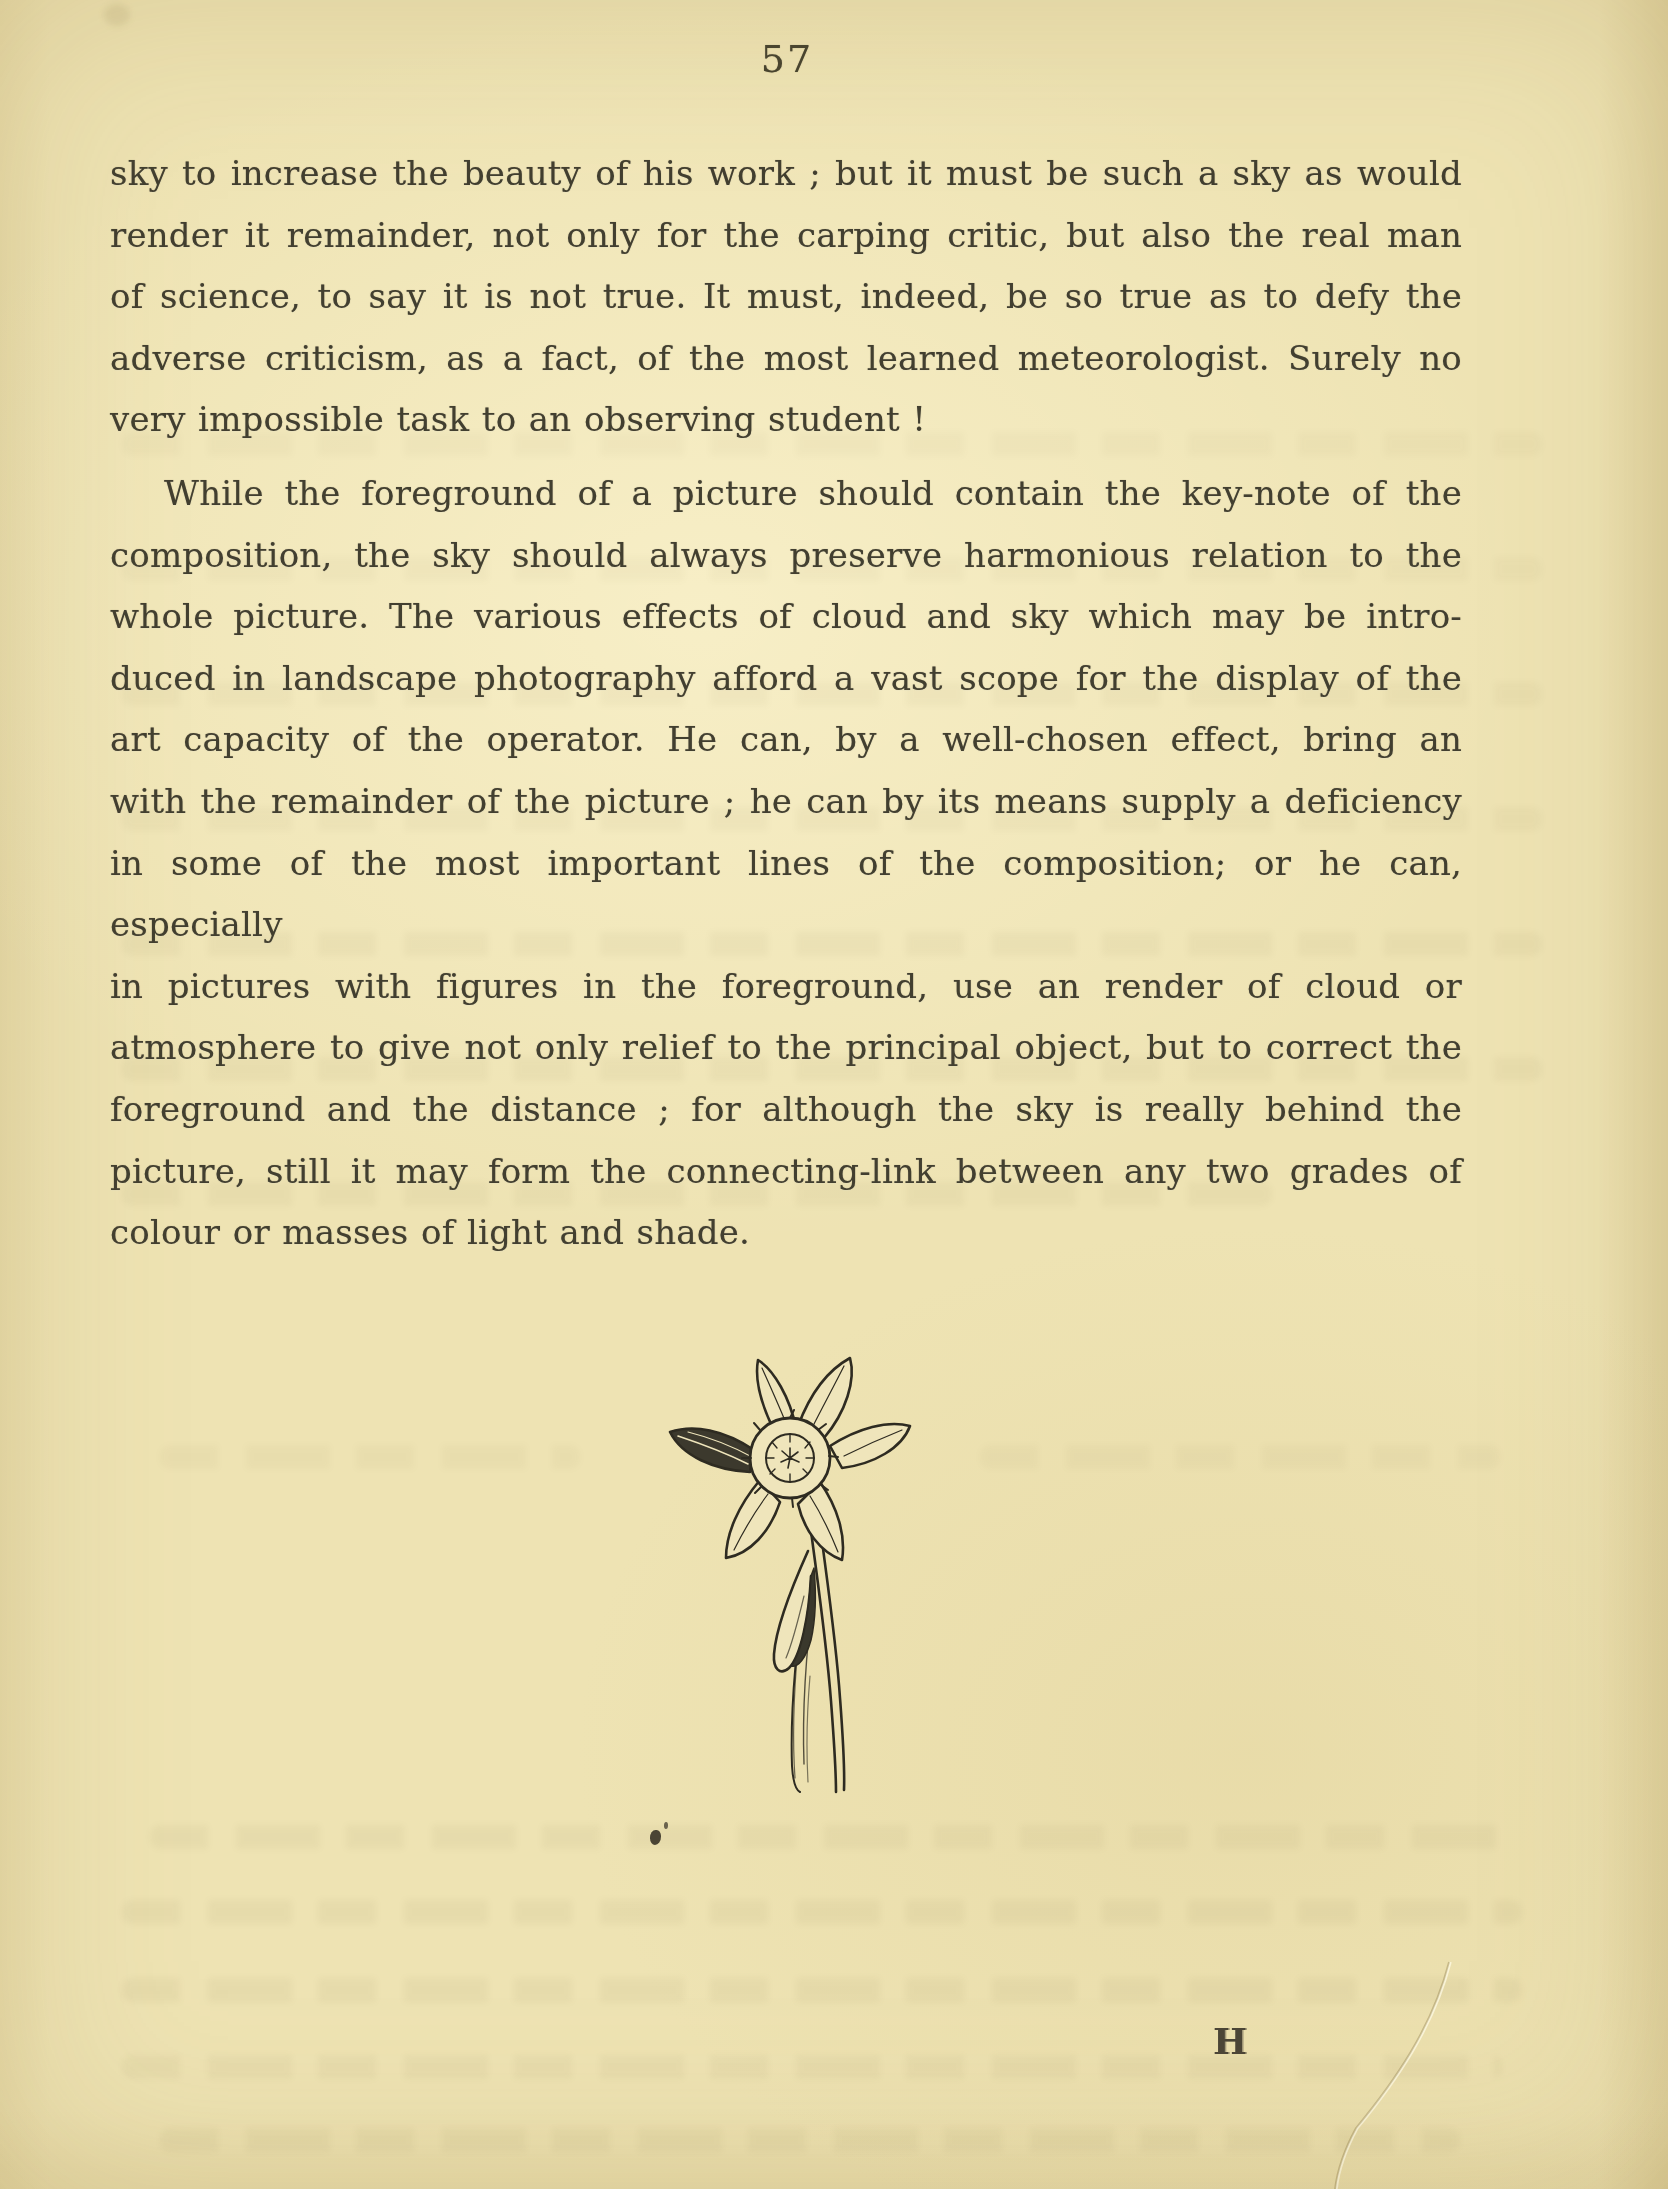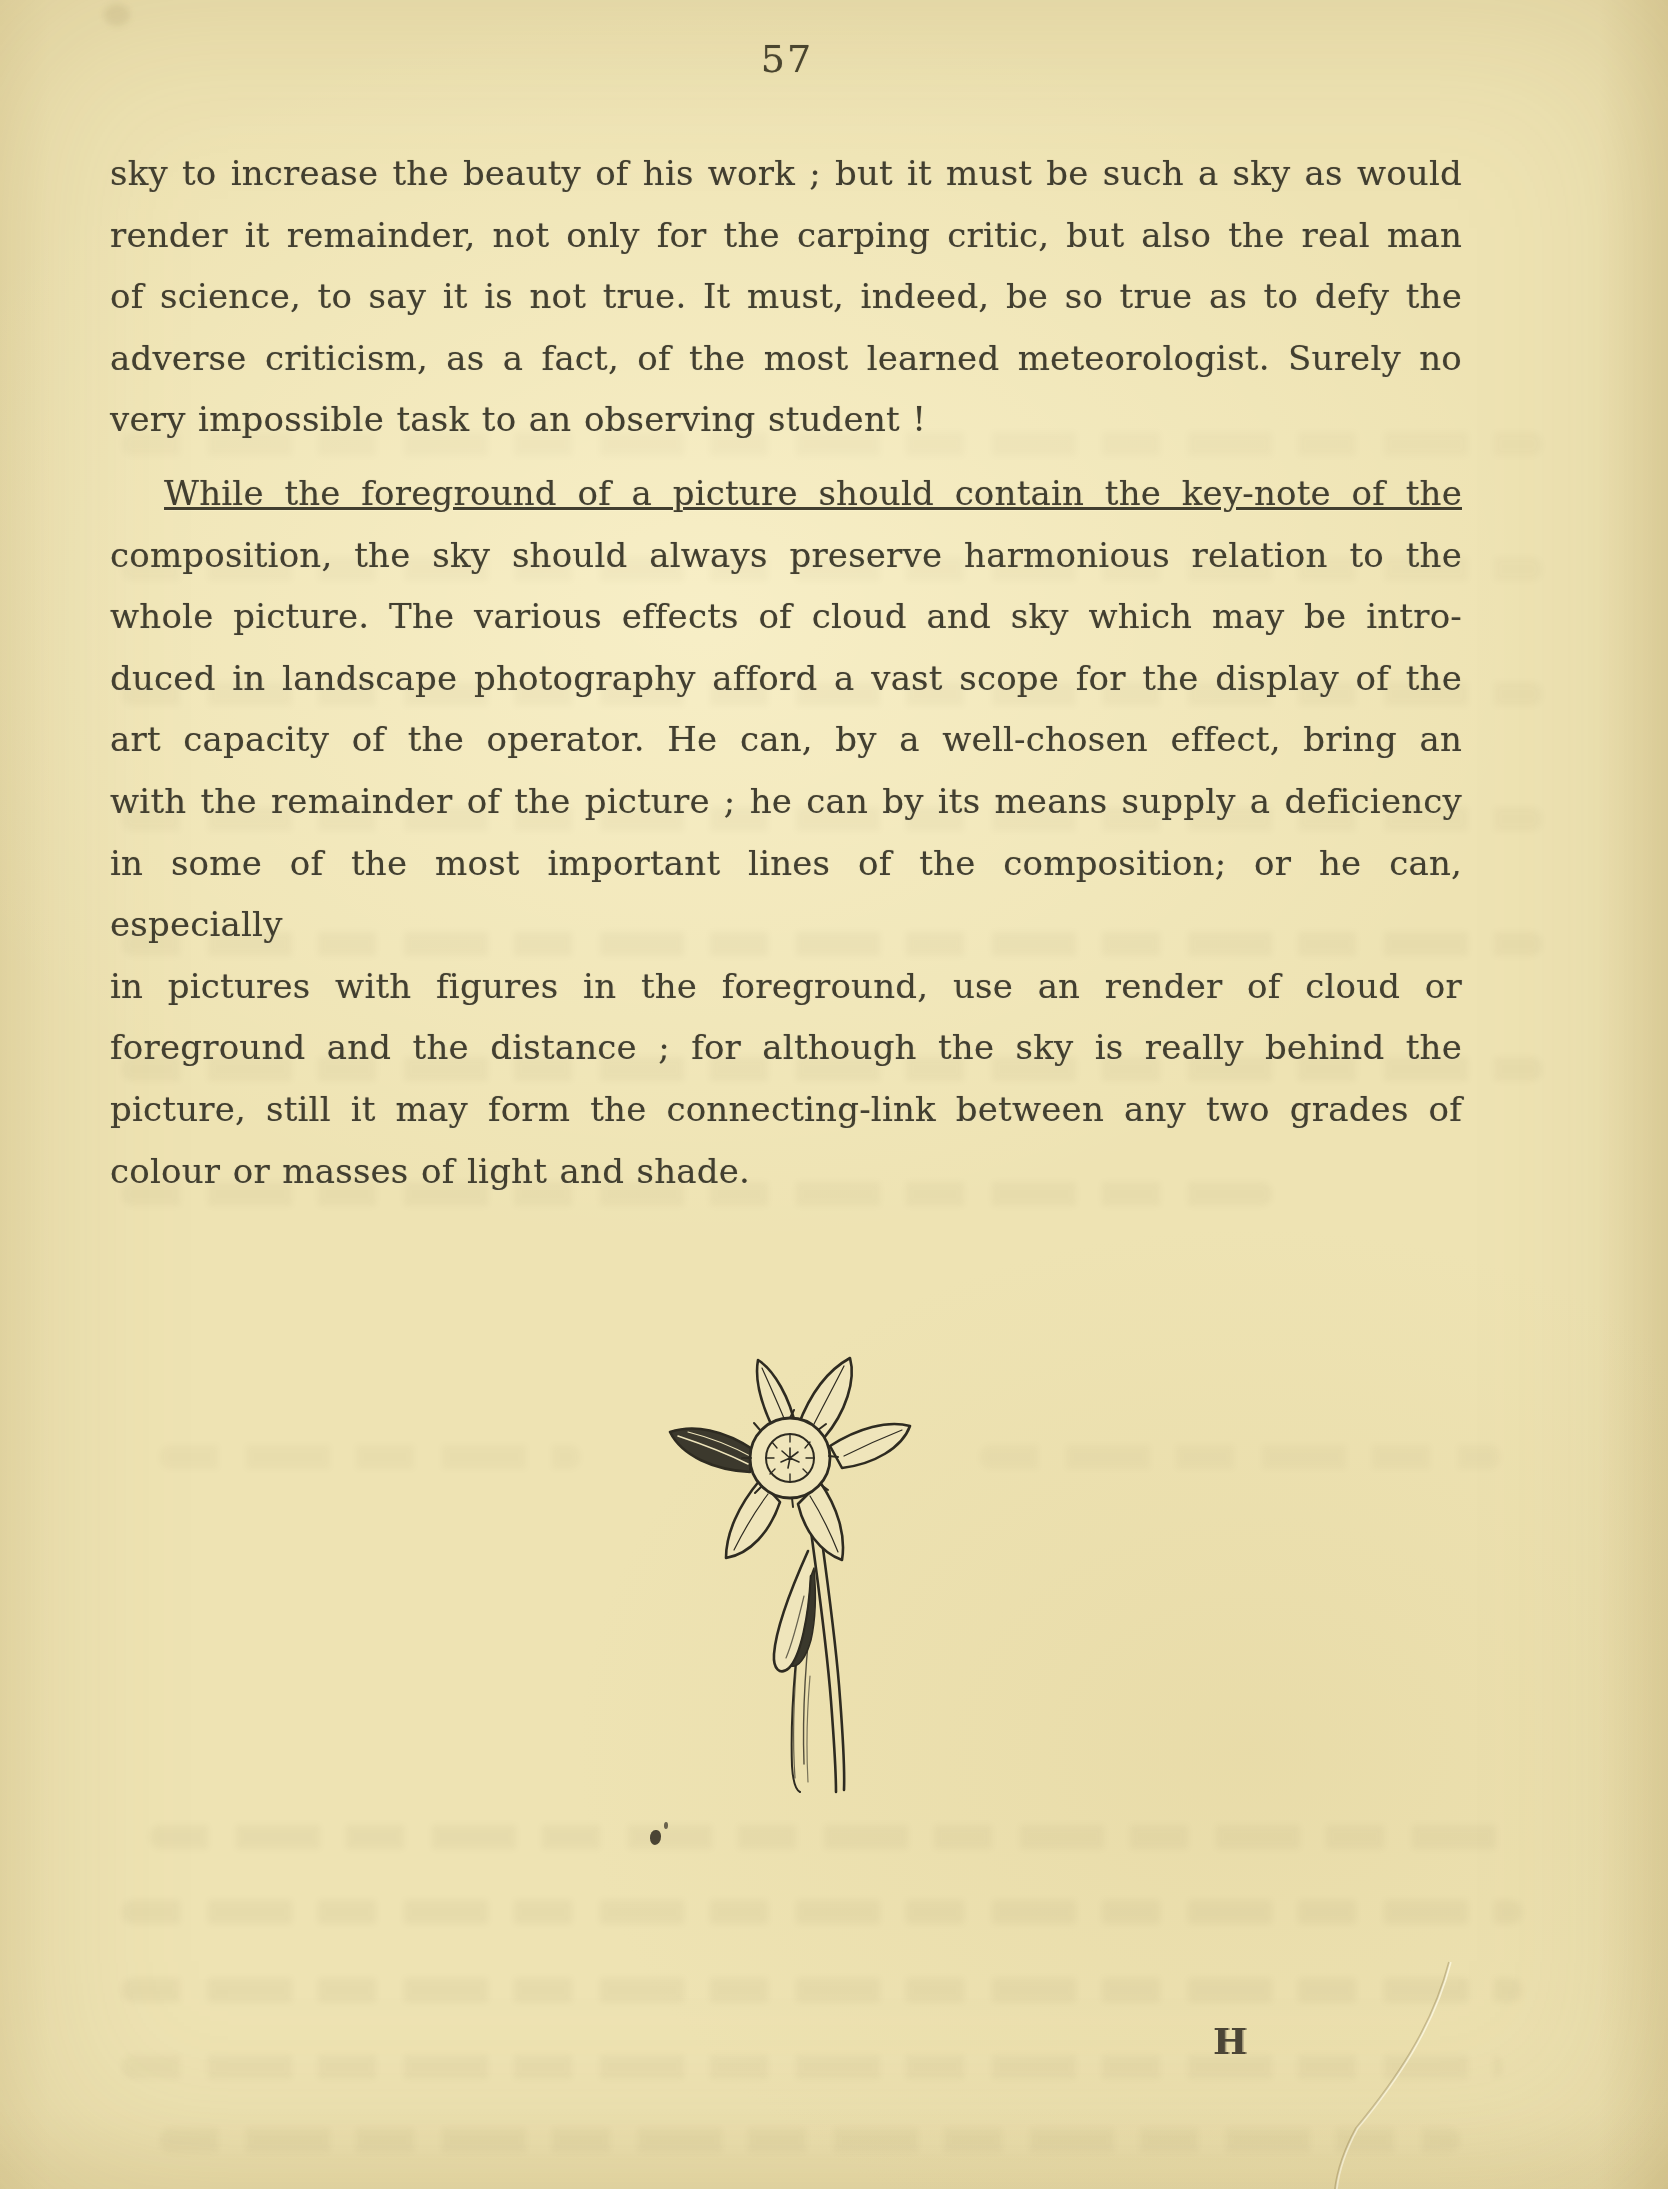--- a/index.html
+++ b/index.html
@@ -33,21 +33,21 @@
     color:#423f30;
     text-shadow:0 0 1px rgba(64,60,44,0.40), 0 1px 0 rgba(255,250,225,0.25);
   }
   .para{margin:12px;}
   .line{
     font-size:34px;line-height:61.6px;white-space:normal;
     text-align:justify;text-align-last:justify;
     word-spacing:1.5px;letter-spacing:0.2px;
   }
   .line.last{text-align-last:left;}
-  .line.indent{text-indent:54px;text-decoration:underline;}
+  .line.indent{text-indent:54px;}
   .illustration{position:absolute;left:658px;top:1346px;width:268px;height:452px;}
   .sig{
     position:absolute;left:1190px;top:2020px;width:80px;text-align:center;
     font-size:36px;color:#4b4537;font-weight:600;
     text-shadow:1.6px 0 0 rgba(75,69,55,0.45);
   }
   .ghost{
     position:absolute;height:24px;border-radius:10px;pointer-events:none;
     filter:blur(3px);
     background:repeating-linear-gradient(90deg,
@@ -96,20 +96,21 @@
       </div>
       <div class="para">
         <div class="line indent">While the foreground of a picture should contain the key-note of the</div>
         <div class="line">composition, the sky should always preserve harmonious relation to the</div>
         <div class="line">whole picture.  The various effects of cloud and sky which may be intro-</div>
         <div class="line">duced in landscape photography afford a vast scope for the display of the</div>
         <div class="line">art capacity of the operator.  He can, by a well-chosen effect, bring an</div>
         <div class="line">with the remainder of the picture ; he can by its means supply a deficiency</div>
         <div class="line">in some of the most important lines of the composition; or he can, especially</div>
         <div class="line">in pictures with figures in the foreground, use an render of cloud or</div>
+        <div class="line">atmosphere to give not only relief to the principal object, but to correct the</div>
         <div class="line">foreground and the distance ; for although the sky is really behind the</div>
         <div class="line">picture, still it may form the connecting-link between any two grades of</div>
         <div class="line last">colour or masses of light and shade.</div>
       </div>
     </div>
 
   <div class="illustration">
     <svg width="268" height="452" viewBox="0 0 268 452" xmlns="http://www.w3.org/2000/svg">
       <g fill="none" stroke="#2e2b21" stroke-width="2.6" stroke-linecap="round" stroke-linejoin="round">
 

